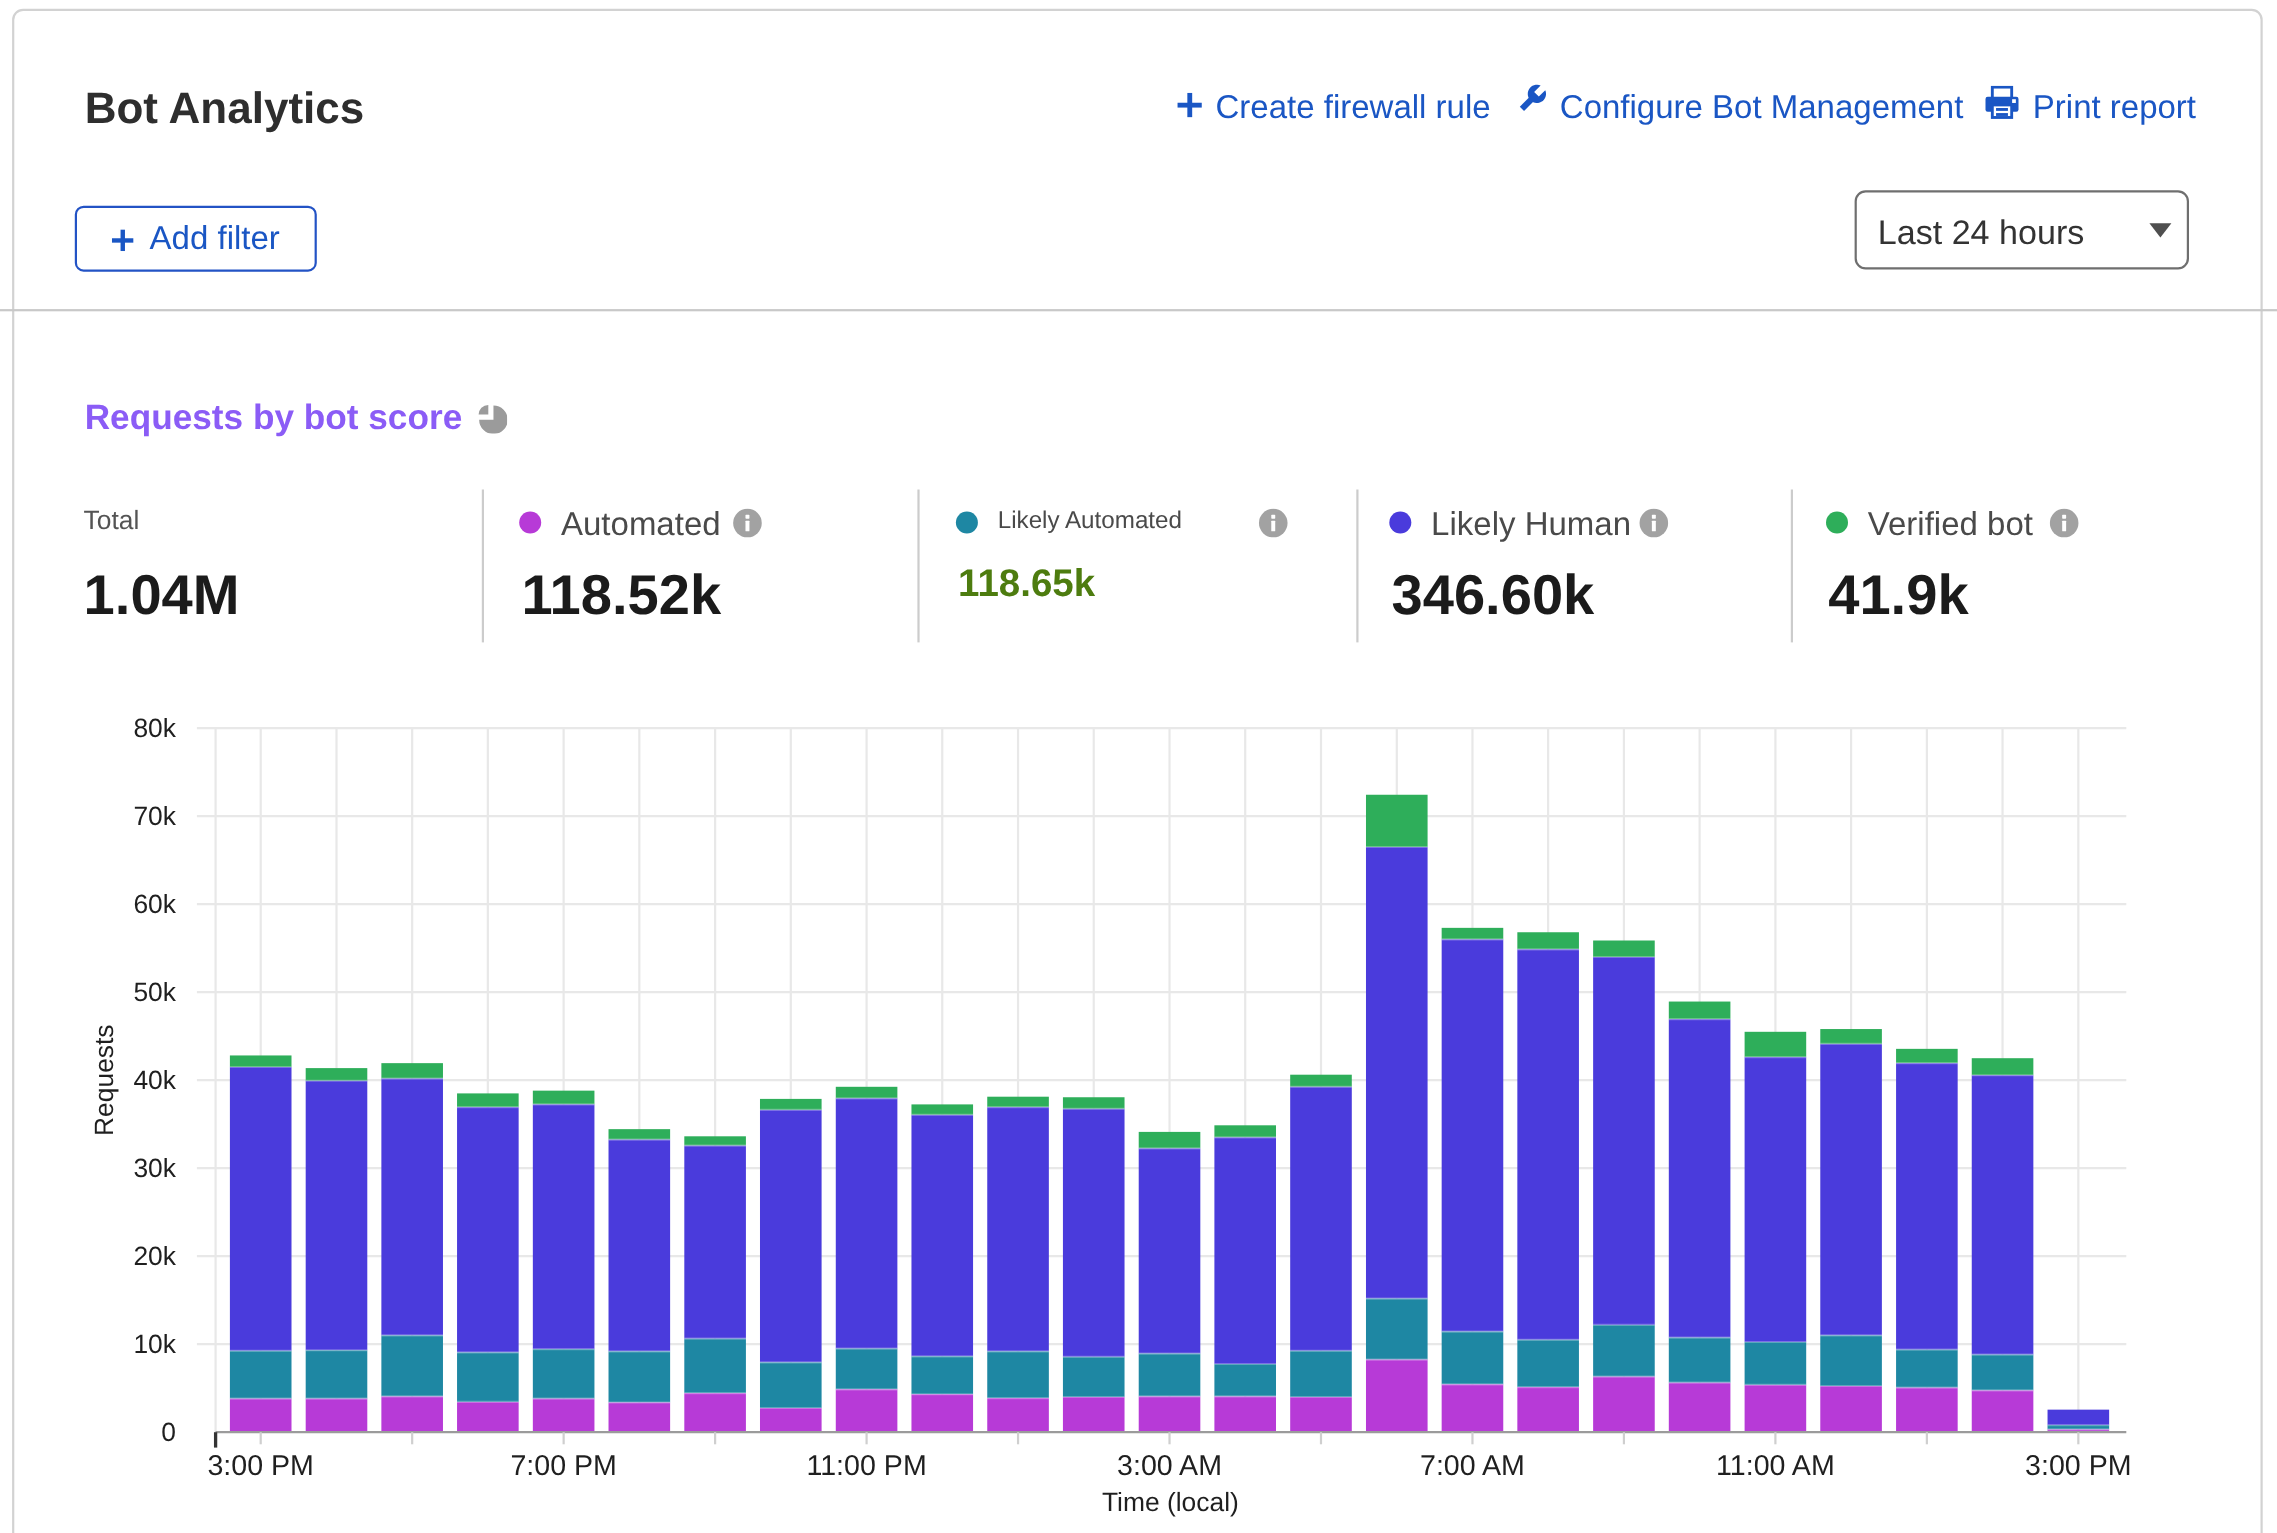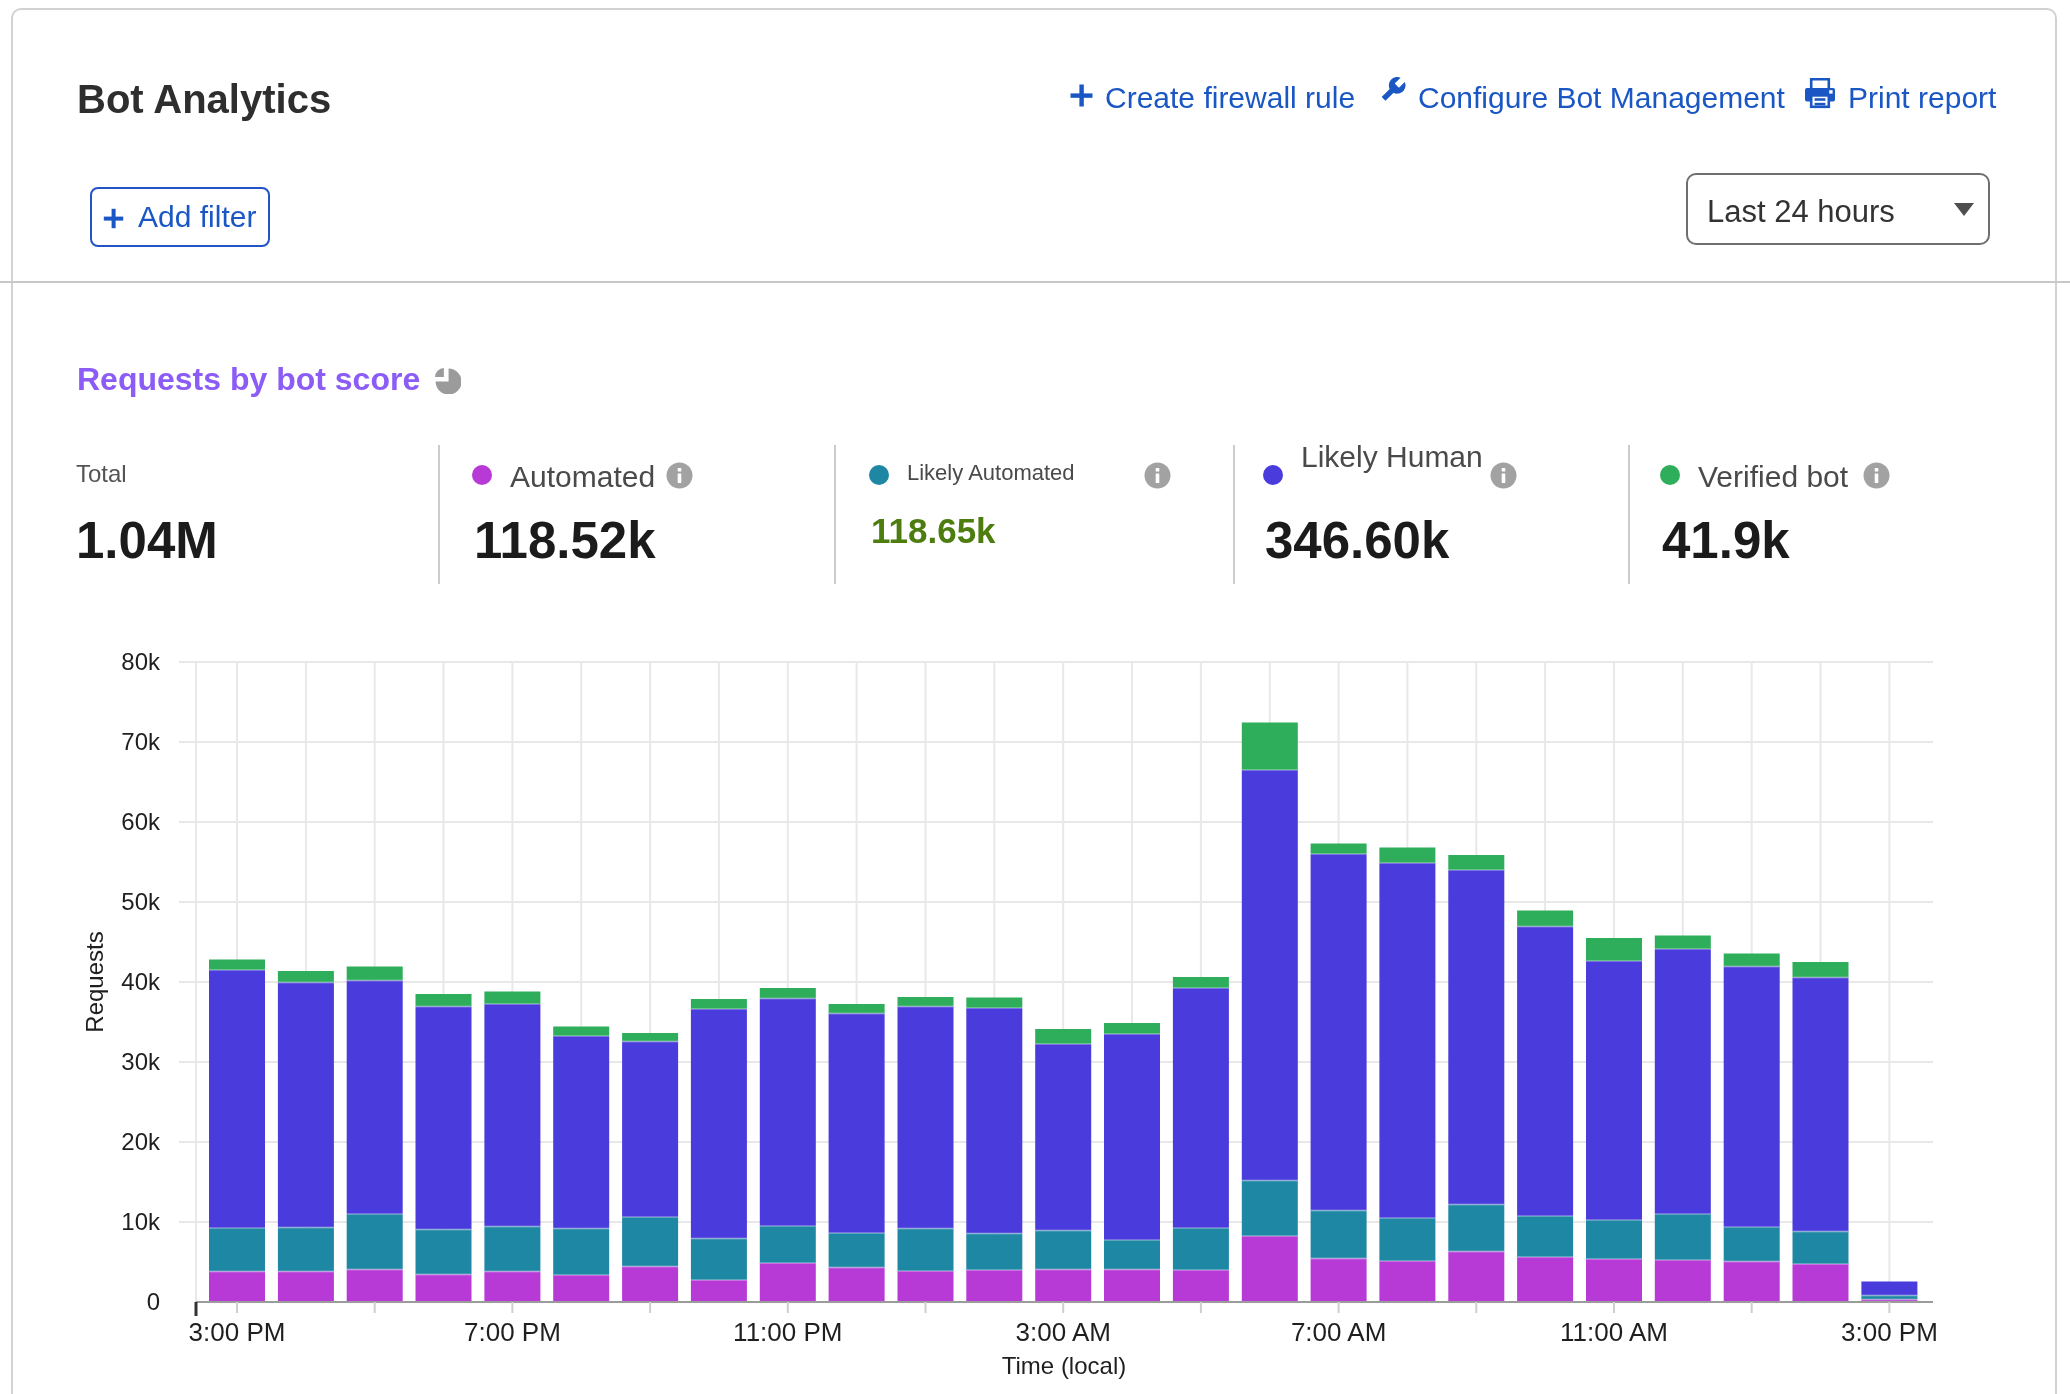--- a/index.html
+++ b/index.html
@@ -23,21 +23,21 @@
     <polygon points="1392.49,86.15 1396.35,90.01 1385.50,100.86 1381.64,97.00" fill="#1a56c4"></polygon>
   </svg>
 <svg style="position:absolute;left:1804px;top:78px" width="34" height="32" viewBox="0 0 34 32">
     <rect x="7.2" y="1.2" width="17.6" height="11" fill="#fff" stroke="#1a56c4" stroke-width="2.6"></rect>
     <rect x="1" y="10" width="30" height="13.5" rx="2" fill="#1a56c4"></rect>
     <rect x="25.2" y="12.2" width="3.4" height="3.4" fill="#fff"></rect>
     <rect x="7.2" y="17.4" width="17.6" height="11.4" fill="#fff" stroke="#1a56c4" stroke-width="2.6"></rect>
     <rect x="10.6" y="20.2" width="10.8" height="2.6" fill="#1a56c4"></rect>
     <rect x="10.6" y="24.8" width="10.8" height="2.6" fill="#1a56c4"></rect>
   </svg>
-<div style="position:absolute;left:90px;top:187px;width:180px;height:60px;border:2px solid #2353c5;border-radius:8px;display:flex;align-items:center;justify-content:flex-start;padding-left:11px;gap:14px;font-size:30px;color:#1a56c4">
+<div style="position:absolute;left:68px;top:187px;width:220px;height:60px;border:2px solid #2353c5;border-radius:8px;display:flex;align-items:center;justify-content:flex-start;padding-left:31px;gap:14px;font-size:30px;color:#1a56c4">
     <svg width="21" height="21" viewBox="0 0 21 21" style="margin-bottom:-2px">
       <rect x="8.6" y="0.8" width="4" height="19.4" fill="#1a56c4"></rect>
       <rect x="0.8" y="8.6" width="19.4" height="4" fill="#1a56c4"></rect>
     </svg>
     <span>Add filter</span>
   </div>
 <div style="position:absolute;left:1686px;top:173px;width:304px;height:72px;border:2px solid #6f6f6f;border-radius:10px;background:#fff"></div>
 <div style="position:absolute;left:1707px;top:194px;font-size:31px;color:#333">Last 24 hours</div>
 <div style="position:absolute;left:1954px;top:203px;width:0;height:0;border-left:10px solid transparent;border-right:10px solid transparent;border-top:13px solid #4f4f4f"></div>
 <div style="position:absolute;left:77px;top:361px;font-size:32px;font-weight:bold;color:#8b5cf6">Requests by bot score</div>
@@ -57,21 +57,21 @@
 <div style="position:absolute;left:474px;top:511px;font-size:51px;font-weight:bold;color:#1b1b1b">118.52k</div>
 <div style="position:absolute;left:869px;top:465px;width:20px;height:20px;border-radius:50%;background:#1e87a3"></div>
 <div style="position:absolute;left:907px;top:460px;font-size:22px;color:#4a4a4a">Likely Automated</div>
 <svg style="position:absolute;left:1143.5px;top:462px" width="27" height="27" viewBox="0 0 27 27">
     <circle cx="13.5" cy="13.5" r="13" fill="#a2a2a2"></circle>
     <rect x="11.7" y="6" width="3.6" height="3.6" rx="0.6" fill="#fff"></rect>
     <rect x="11.7" y="11.4" width="3.6" height="9.6" rx="0.5" fill="#fff"></rect>
   </svg>
 <div style="position:absolute;left:871px;top:511px;font-size:35px;font-weight:bold;color:#4d7c0f">118.65k</div>
 <div style="position:absolute;left:1263px;top:465px;width:20px;height:20px;border-radius:50%;background:#4a3bdc"></div>
-<div style="position:absolute;left:1301px;top:440px;font-size:30px;color:#4a4a4a">Likely Human</div>
+<div style="position:absolute;left:1301px;top:460px;font-size:30px;color:#4a4a4a">Likely Human</div>
 <svg style="position:absolute;left:1490px;top:462px" width="27" height="27" viewBox="0 0 27 27">
     <circle cx="13.5" cy="13.5" r="13" fill="#a2a2a2"></circle>
     <rect x="11.7" y="6" width="3.6" height="3.6" rx="0.6" fill="#fff"></rect>
     <rect x="11.7" y="11.4" width="3.6" height="9.6" rx="0.5" fill="#fff"></rect>
   </svg>
 <div style="position:absolute;left:1265px;top:511px;font-size:51px;font-weight:bold;color:#1b1b1b">346.60k</div>
 <div style="position:absolute;left:1660px;top:465px;width:20px;height:20px;border-radius:50%;background:#2eae5a"></div>
 <div style="position:absolute;left:1698px;top:460px;font-size:30px;color:#4a4a4a">Verified bot</div>
 <svg style="position:absolute;left:1863px;top:462px" width="27" height="27" viewBox="0 0 27 27">
     <circle cx="13.5" cy="13.5" r="13" fill="#a2a2a2"></circle>

